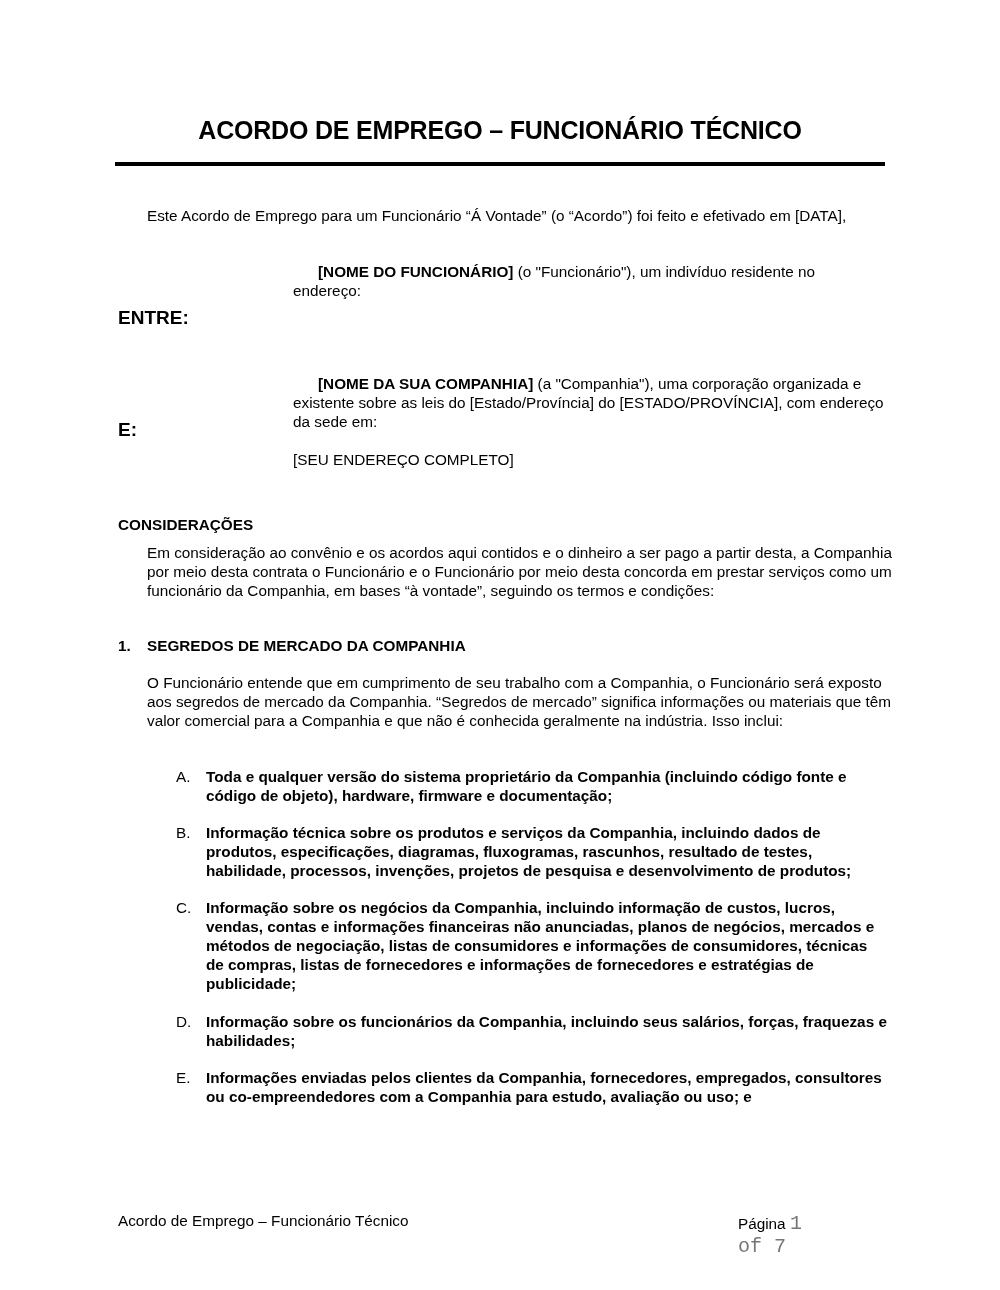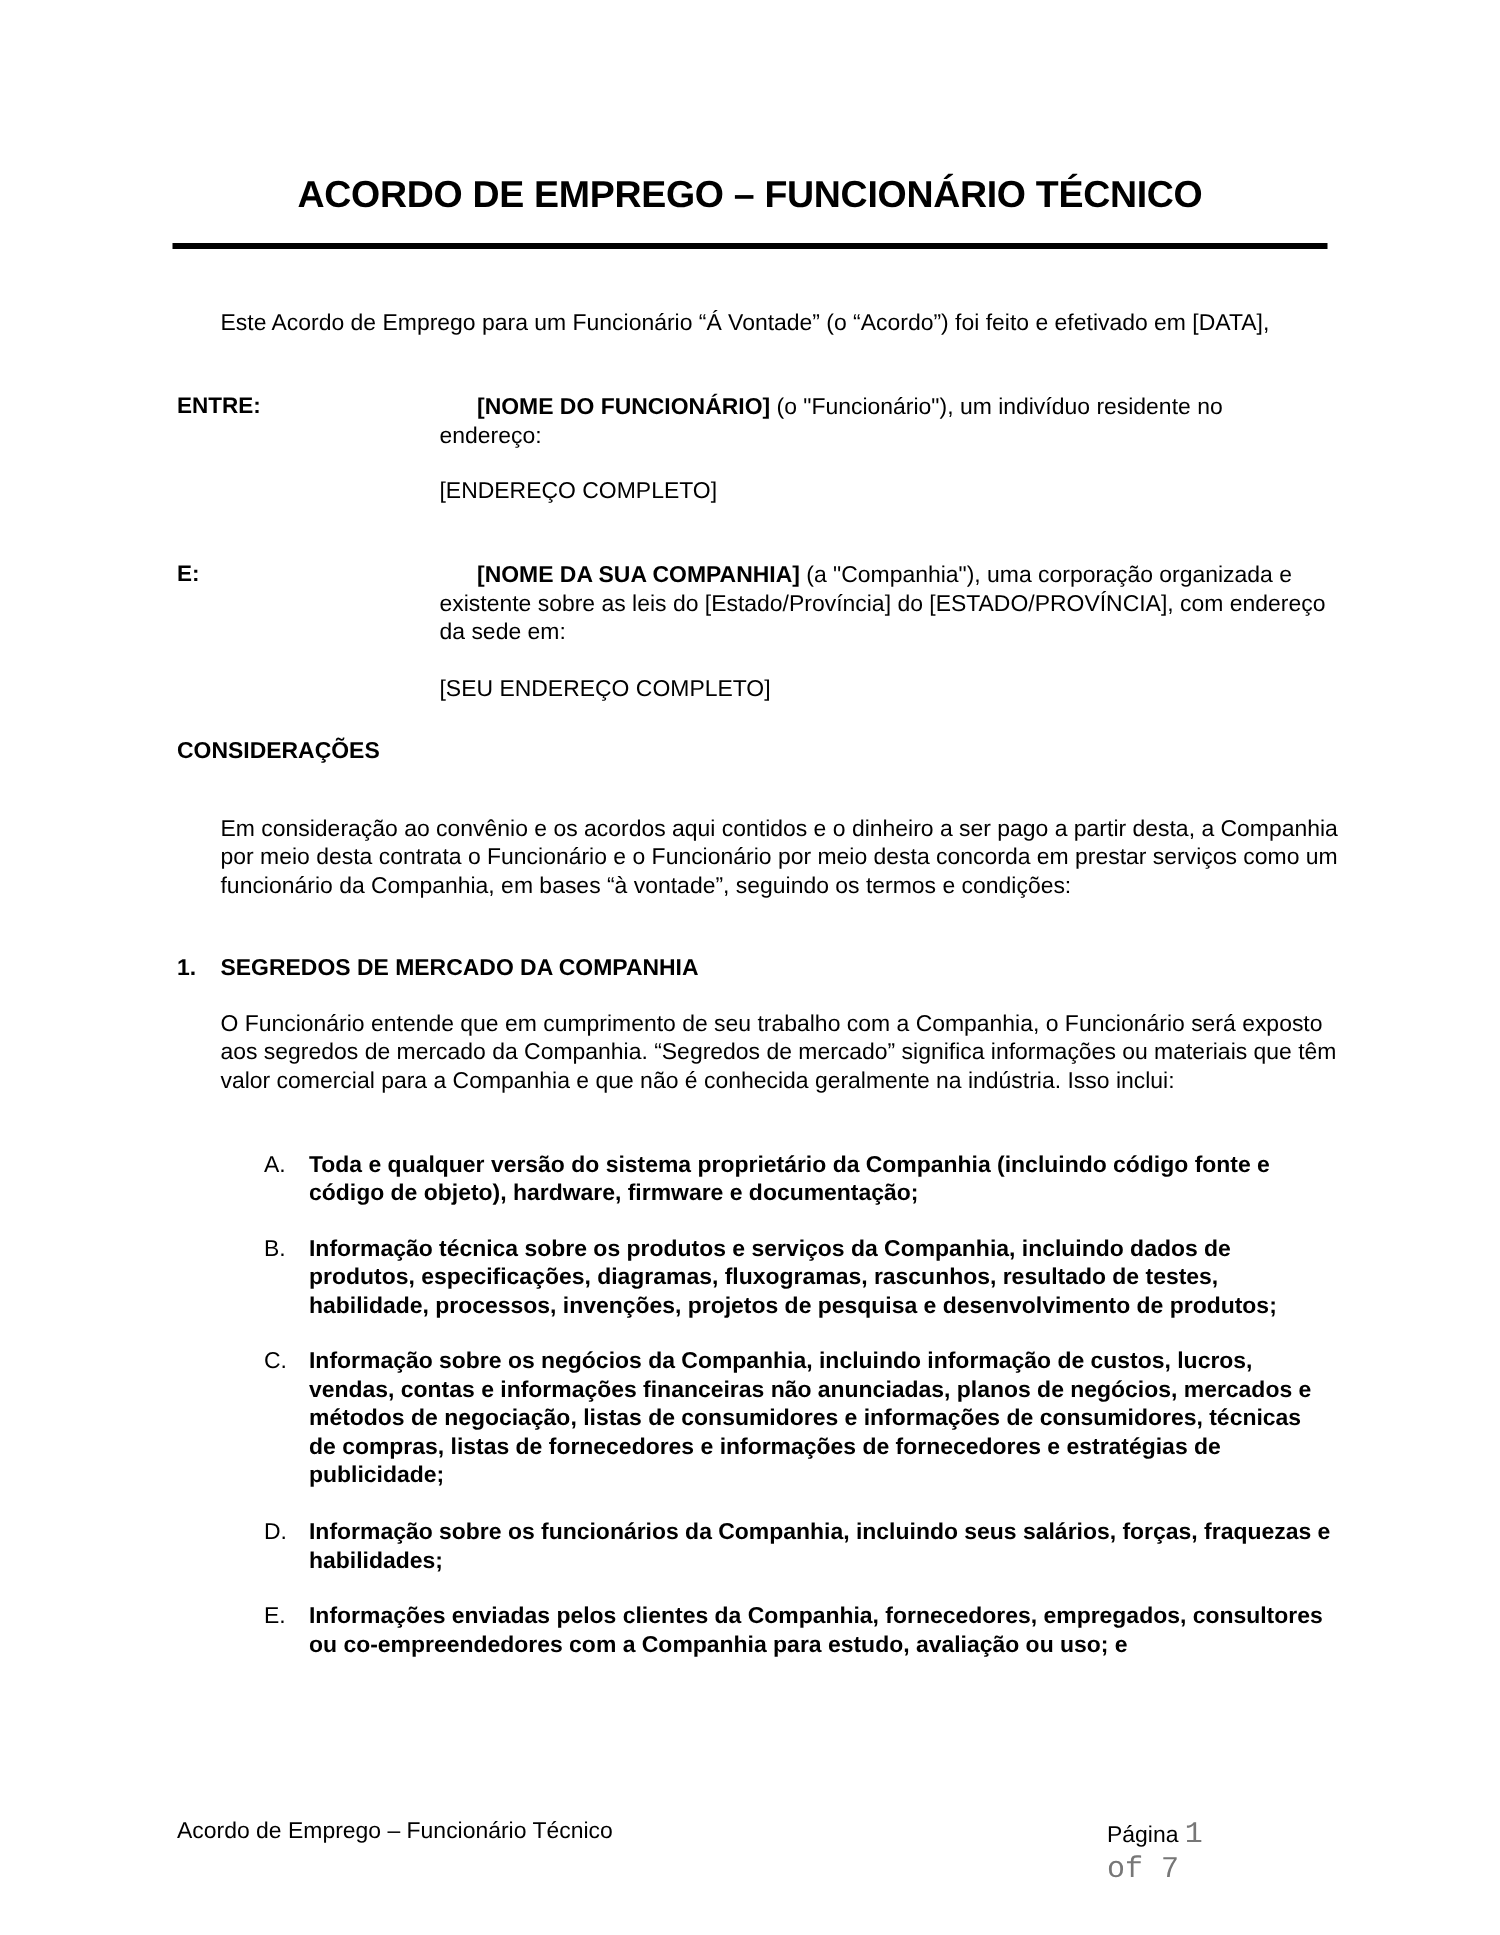--- a/index.html
+++ b/index.html
@@ -12,21 +12,21 @@
     position: absolute; left: 115px; width: 770px; top: 116px;
     text-align: center; font-weight: bold; font-size: 25px; letter-spacing: -0.2px;
   }
   .rule {
     position: absolute; left: 115px; width: 770px; top: 162px; height: 4px; background: #000;
   }
   .p {
     position: absolute; left: 118px; width: 770px;
     font-size: 15.3px; line-height: 19px; margin-left: 29px;
   }
-  .label { position: absolute; left: 118px; font-size: 15px; font-weight: bold; }
+  .label { position: absolute; left: 118px; font-size: 19px; font-weight: bold; margin-top: 45px; }
   .col2 { position: absolute; left: 293px; width: 600px; font-size: 15.3px; line-height: 19px; }
   .b { font-weight: bold; margin-left: 25px; }
   .h { position: absolute; left: 118px; font-size: 15.3px; font-weight: bold; }
   .h .num { display: inline-block; width: 29px; }
   .li { position: absolute; left: 176px; width: 720px; font-size: 15.3px; line-height: 19px; }
   .li .mk { position: absolute; left: 0; top: 0; }
   .li .tx { display: block; margin-left: 30px; font-weight: bold; }
   .footer-left { position: absolute; left: 118px; top: 1212px; font-size: 15.3px; }
   .footer-right { position: absolute; left: 738px; top: 1212px; font-size: 15.3px; }
   .mono { font-family: "Liberation Mono", monospace; color: #777; font-size: 20px; }
@@ -38,29 +38,28 @@
 
   <div class="title">ACORDO DE EMPREGO – FUNCIONÁRIO TÉCNICO</div>
   <div class="rule"></div>
 
   <div class="p" style="top:206px;">Este Acordo de Emprego para um Funcionário “Á Vontade” (o “Acordo”) foi feito e efetivado em [DATA],</div>
 
   <div class="label" style="top:262px;">ENTRE:</div>
   <div class="col2" style="top:262px; width:560px;">
     <span class="b">[NOME DO FUNCIONÁRIO]</span><span> (o "Funcionário"), um indivíduo residente no endereço:</span>
   </div>
-  <div class="col2" style="top:318px;">[ENDEREÇO COMPLETO]</div>
 
   <div class="label" style="top:374px;">E:</div>
   <div class="col2" style="top:374px;">
     <span class="b">[NOME DA SUA COMPANHIA]</span><span> (a "Companhia"), uma corporação organizada e existente sobre as leis do [Estado/Província] do [ESTADO/PROVÍNCIA], com endereço da sede em:</span>
   </div>
   <div class="col2" style="top:450px;">[SEU ENDEREÇO COMPLETO]</div>
 
-  <div class="h" style="top:492px;text-align:right;">CONSIDERAÇÕES</div>
+  <div class="h" style="top:516px;text-align:right;">CONSIDERAÇÕES</div>
   <div class="p" style="top:543px; width:760px;">Em consideração ao convênio e os acordos aqui contidos e o dinheiro a ser pago a partir desta, a Companhia por meio desta contrata o Funcionário e o Funcionário por meio desta concorda em prestar serviços como um funcionário da Companhia, em bases “à vontade”, seguindo os termos e condições:</div>
 
   <div class="h" style="top:637px;">
     <span class="num">1.</span><span>SEGREDOS DE MERCADO DA COMPANHIA</span>
   </div>
   <div class="p" style="top:673px; width:760px;">O Funcionário entende que em cumprimento de seu trabalho com a Companhia, o Funcionário será exposto aos segredos de mercado da Companhia. “Segredos de mercado” significa informações ou materiais que têm valor comercial para a Companhia e que não é conhecida geralmente na indústria. Isso inclui:</div>
 
   <div class="li" style="top:767px; width:680px;">
     <span class="mk">A.</span>
     <span class="tx">Toda e qualquer versão do sistema proprietário da Companhia (incluindo código fonte e código de objeto), hardware, firmware e documentação;</span>

